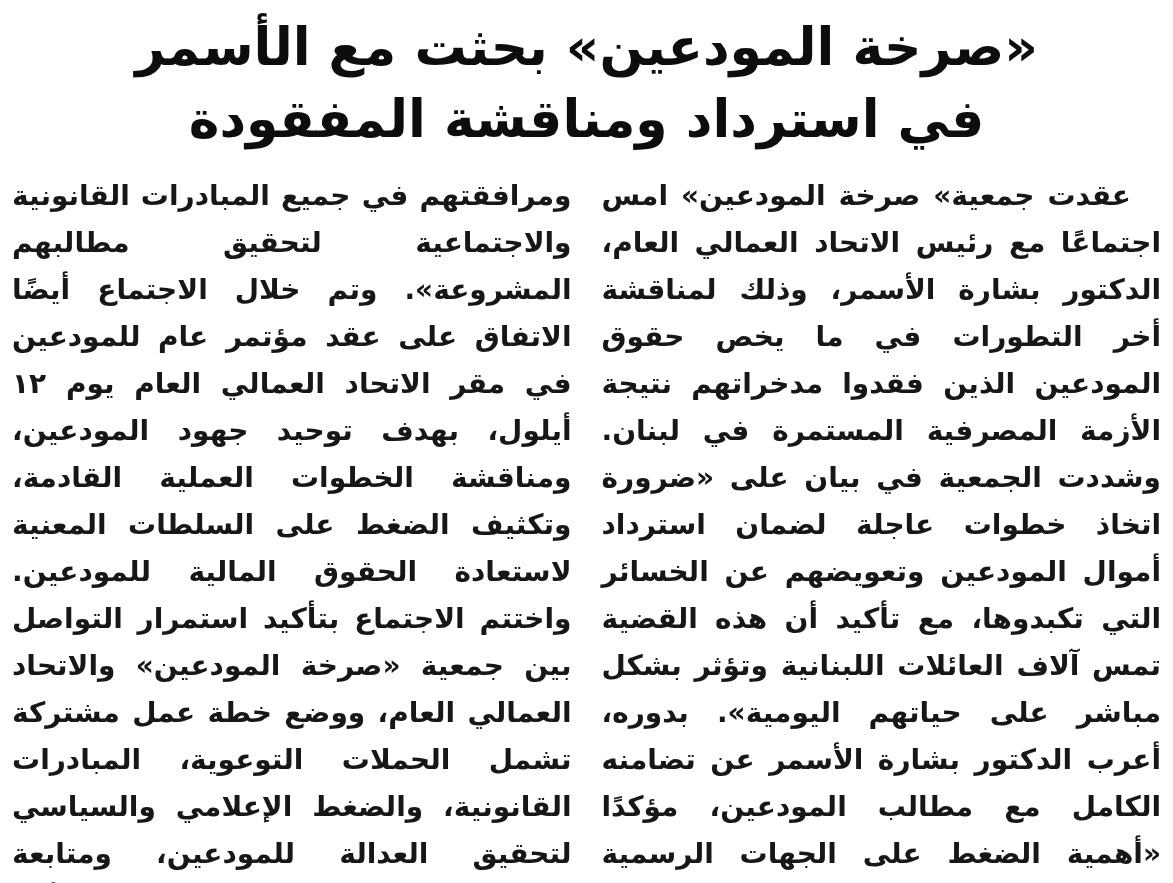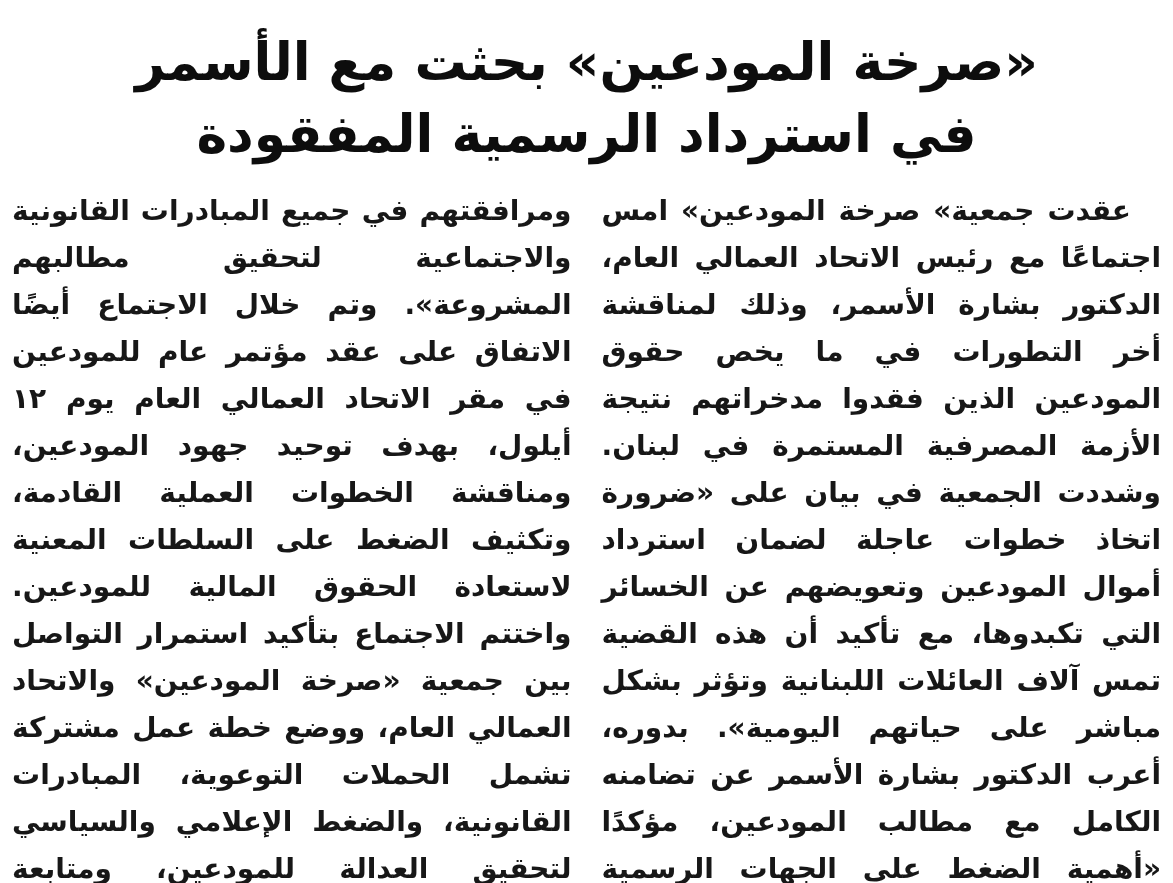--- a/index.html
+++ b/index.html
@@ -12,21 +12,21 @@
     background: #ffffff;
     font-family: "DejaVu Sans", sans-serif;
     direction: rtl;
     overflow: hidden;
     color: #141414;
   }
   .page {
     box-sizing: border-box;
     width: 1173px;
     height: 883px;
-    padding: 25px 10px 6px 10px;
+    padding: 10px 10px 6px 10px;
   }
   .headline {
     text-align: center;
     font-weight: bold;
     font-size: 52px;
     line-height: 1.38;
     color: #0d0d0d;
     margin: 2px 0 10px 0;
     letter-spacing: -1px;
   }
@@ -53,21 +53,21 @@
     text-indent: 30px;
   }
 </style>
 </head>
 <body>
 
 <div class="page">
 
   <h1 class="headline">
     <span class="hl-line">«صرخة المودعين» بحثت مع الأسمر</span>
-    <span class="hl-line">في استرداد الرسمية المفقودة</span>
+    <span class="hl-line">في استرداد ومناقشة المفقودة</span>
   </h1>
 
   <div class="body-cols">
     <div class="col col-right">عقدت جمعية» صرخة المودعين» امس اجتماعًا مع رئيس الاتحاد العمالي العام، الدكتور بشارة الأسمر، وذلك لمناقشة أخر التطورات في ما يخص حقوق المودعين الذين فقدوا مدخراتهم نتيجة الأزمة المصرفية المستمرة في لبنان. وشددت الجمعية في بيان على «ضرورة اتخاذ خطوات عاجلة لضمان استرداد أموال المودعين وتعويضهم عن الخسائر التي تكبدوها، مع تأكيد أن هذه القضية تمس آلاف العائلات اللبنانية وتؤثر بشكل مباشر على حياتهم اليومية». بدوره، أعرب الدكتور بشارة الأسمر عن تضامنه الكامل مع مطالب المودعين، مؤكدًا «أهمية الضغط على الجهات الرسمية والمصرفية لإيجاد حلول عملية وعاجلة، وإعادة الحقوق إلى أصحابها». كما أكد أن «الاتحاد العمالي العام سيواصل دعم المودعين</div>
     <div class="col col-left">ومرافقتهم في جميع المبادرات القانونية والاجتماعية لتحقيق مطالبهم المشروعة». وتم خلال الاجتماع أيضًا الاتفاق على عقد مؤتمر عام للمودعين في مقر الاتحاد العمالي العام يوم ١٢ أيلول، بهدف توحيد جهود المودعين، ومناقشة الخطوات العملية القادمة، وتكثيف الضغط على السلطات المعنية لاستعادة الحقوق المالية للمودعين. واختتم الاجتماع بتأكيد استمرار التواصل بين جمعية «صرخة المودعين» والاتحاد العمالي العام، ووضع خطة عمل مشتركة تشمل الحملات التوعوية، المبادرات القانونية، والضغط الإعلامي والسياسي لتحقيق العدالة للمودعين، ومتابعة الاتصالات بجدية، حتى لا يضيع حق أحد من المودعين الذين فقدوا جنى عمرهم في أزمة لا يد لهم فيها.</div>
   </div>
 
 </div>
 
 </body></html>

